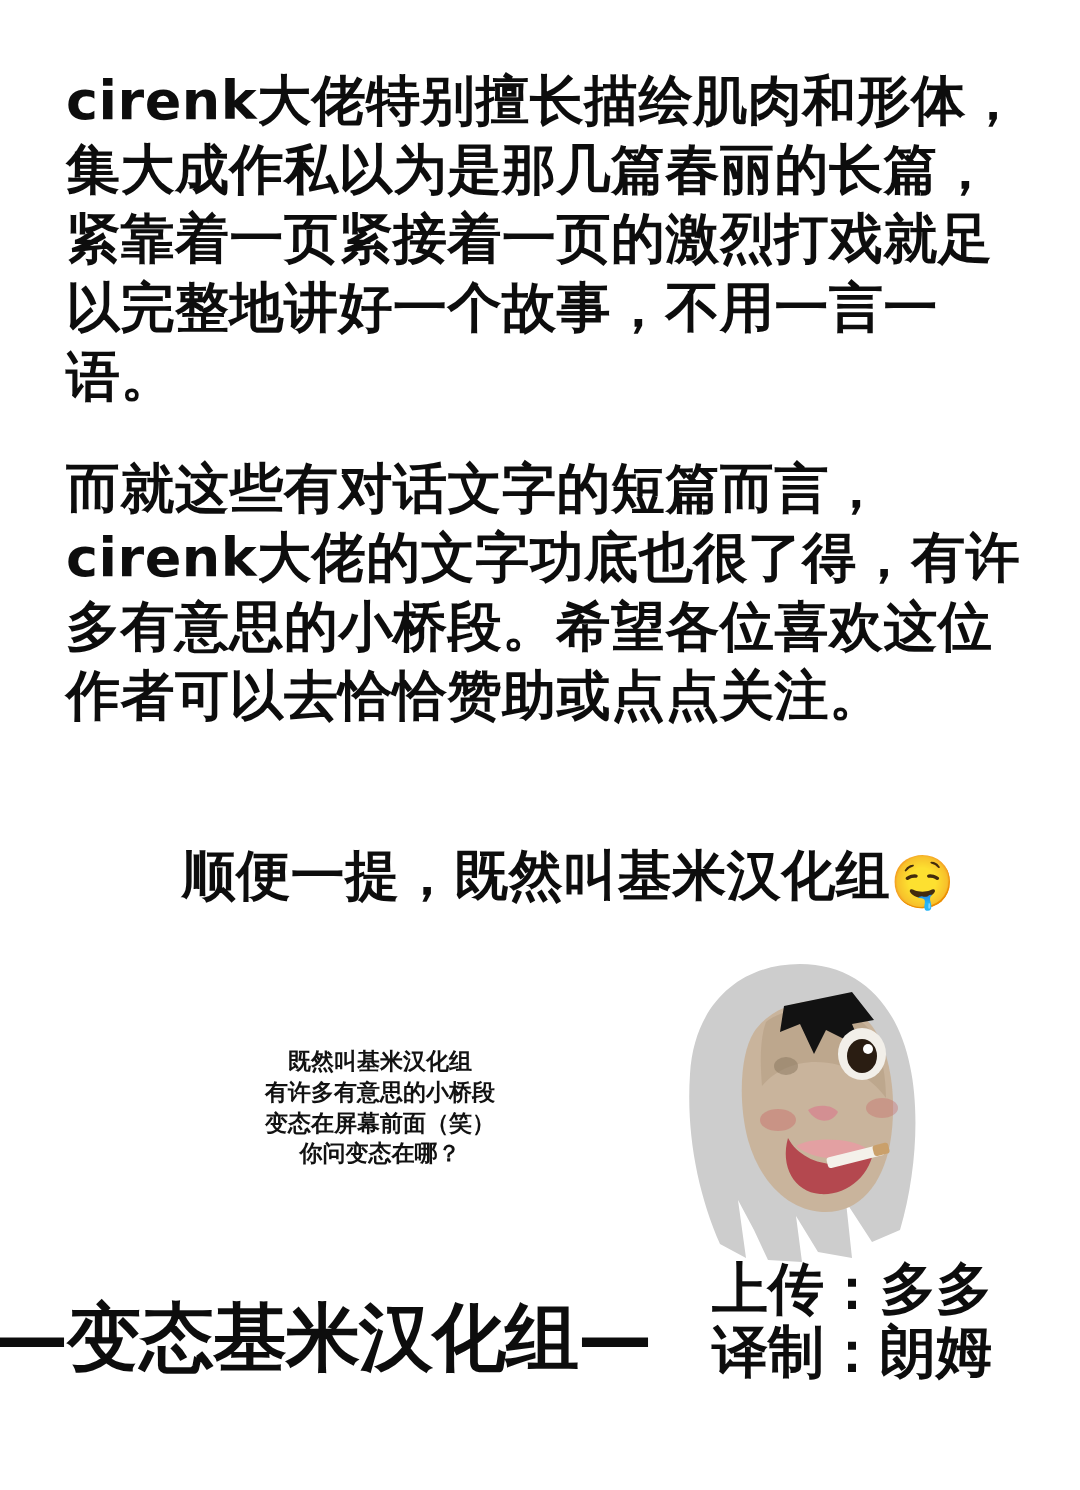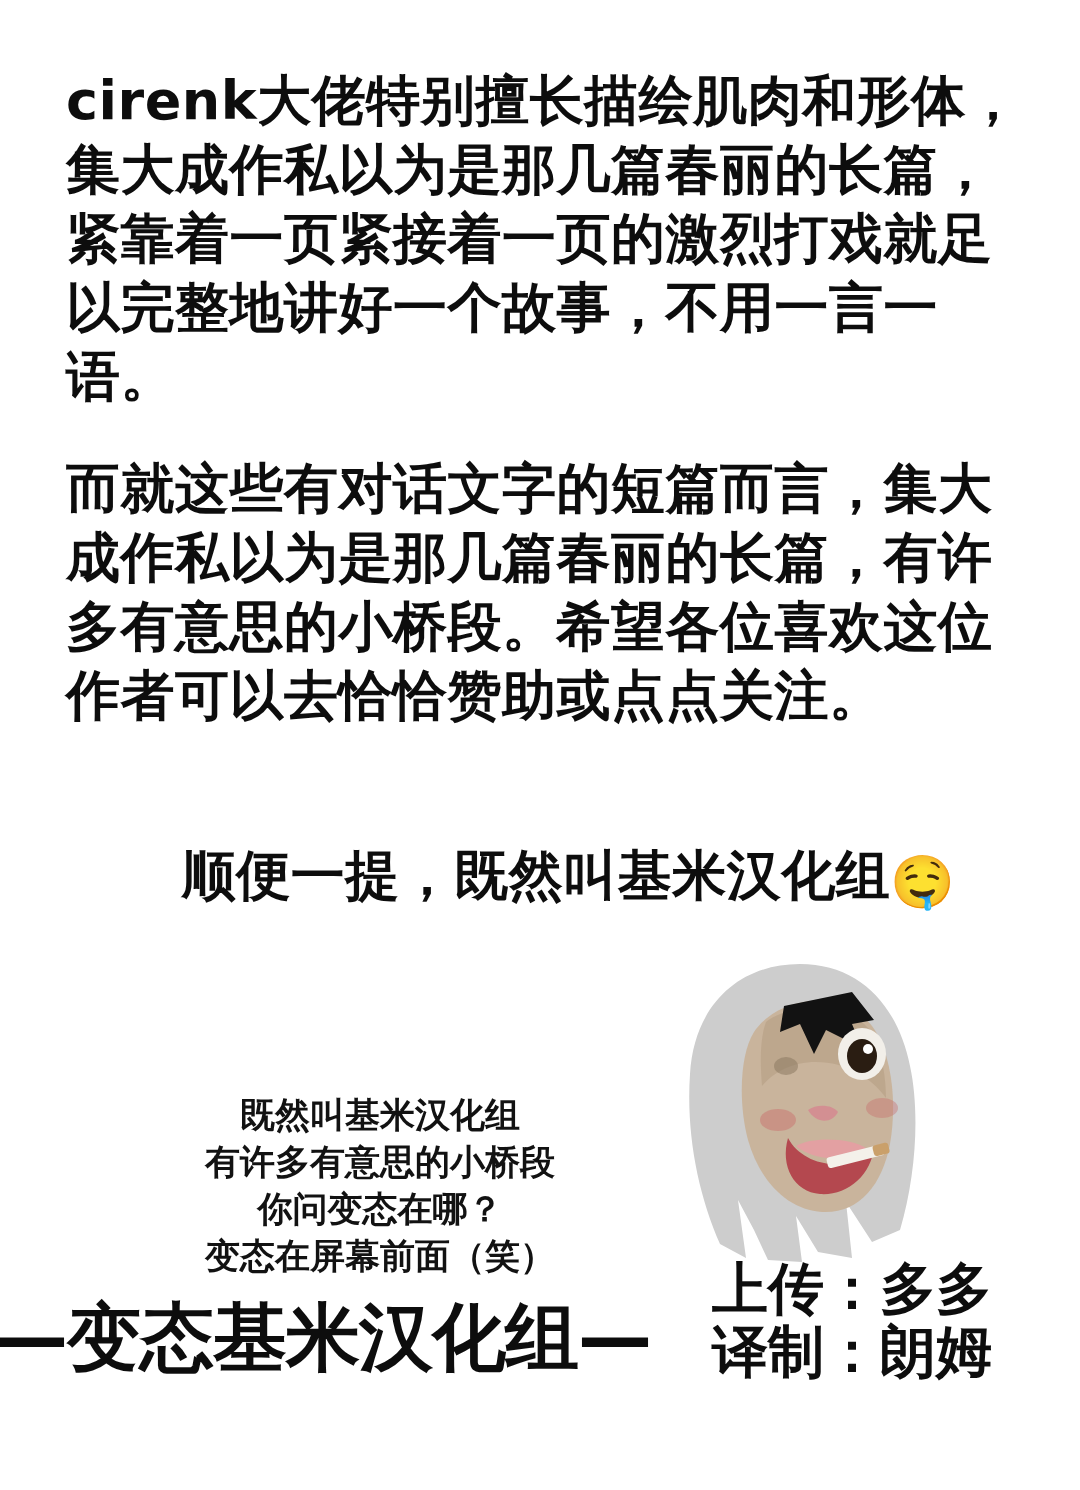--- a/index.html
+++ b/index.html
@@ -45,25 +45,24 @@
     vertical-align: -6px;
   }
 
   
   .credit-block {
     position: absolute;
     left: 110px;
     top: 1046px;
     width: 540px;
     text-align: center;
-    font-size: 35px;
+    font-size: 23px;
     line-height: 1.34;
     font-weight: 700;
     color: #121212;
-    margin-top: 46px;
   }
   .credit-line { display: block; white-space: pre; }
 
   
   .avatar {
     position: absolute;
     left: 676px;
     top: 962px;
     width: 250px;
     height: 300px;
@@ -95,31 +94,31 @@
   }
   .banner-right .line { display: block; white-space: pre; }
 </style>
 </head>
 <body>
 
 <div class="page">
 
   <div class="body-text">
     <p class="para">cirenk大佬特别擅长描绘肌肉和形体，集大成作私以为是那几篇春丽的长篇，紧靠着一页紧接着一页的激烈打戏就足以完整地讲好一个故事，不用一言一语。</p>
-    <p class="para">而就这些有对话文字的短篇而言，集大成作私以为是那几篇春丽的长篇，有许多有意思的小桥段。希望各位喜欢这位作者可以去恰恰赞助或点点关注。</p>
+    <p class="para">而就这些有对话文字的短篇而言，cirenk大佬的文字功底也很了得，有许多有意思的小桥段。希望各位喜欢这位作者可以去恰恰赞助或点点关注。</p>
     <p class="para">
       <span>顺便一提，既然叫基米汉化组</span><span class="emoji">🤤</span>
     </p>
   </div>
 
   <div class="credit-block">
     <span class="credit-line">既然叫基米汉化组</span>
     <span class="credit-line">有许多有意思的小桥段</span>
+    <span class="credit-line">变态在屏幕前面（笑）</span>
     <span class="credit-line">你问变态在哪？</span>
-    <span class="credit-line">变态在屏幕前面（笑）</span>
   </div>
 
   <div class="avatar">
     <svg width="250" height="300" viewBox="0 0 250 300">
 
       <path d="M124 2 C62 2 18 44 14 112 C10 172 22 232 44 282 L70 296 L62 238 L78 268 L92 298 L126 300 L120 254 L142 290 L176 296 L170 240 L196 280 L224 268 C240 214 244 150 234 104 C222 44 184 2 124 2 Z" fill="#cdcdcd"></path>
 
       <path d="M78 70 C64 92 62 140 72 178 C84 220 112 248 146 250 C182 252 206 224 214 182 C222 136 214 88 196 64 C168 28 104 32 78 70 Z" fill="#c9b49c"></path>
 
       <path d="M90 60 C112 42 168 38 192 66 C204 82 210 110 210 136 C196 116 170 100 140 100 C116 100 98 110 86 124 C84 100 84 76 90 60 Z" fill="#b79f85" opacity="0.65"></path>

